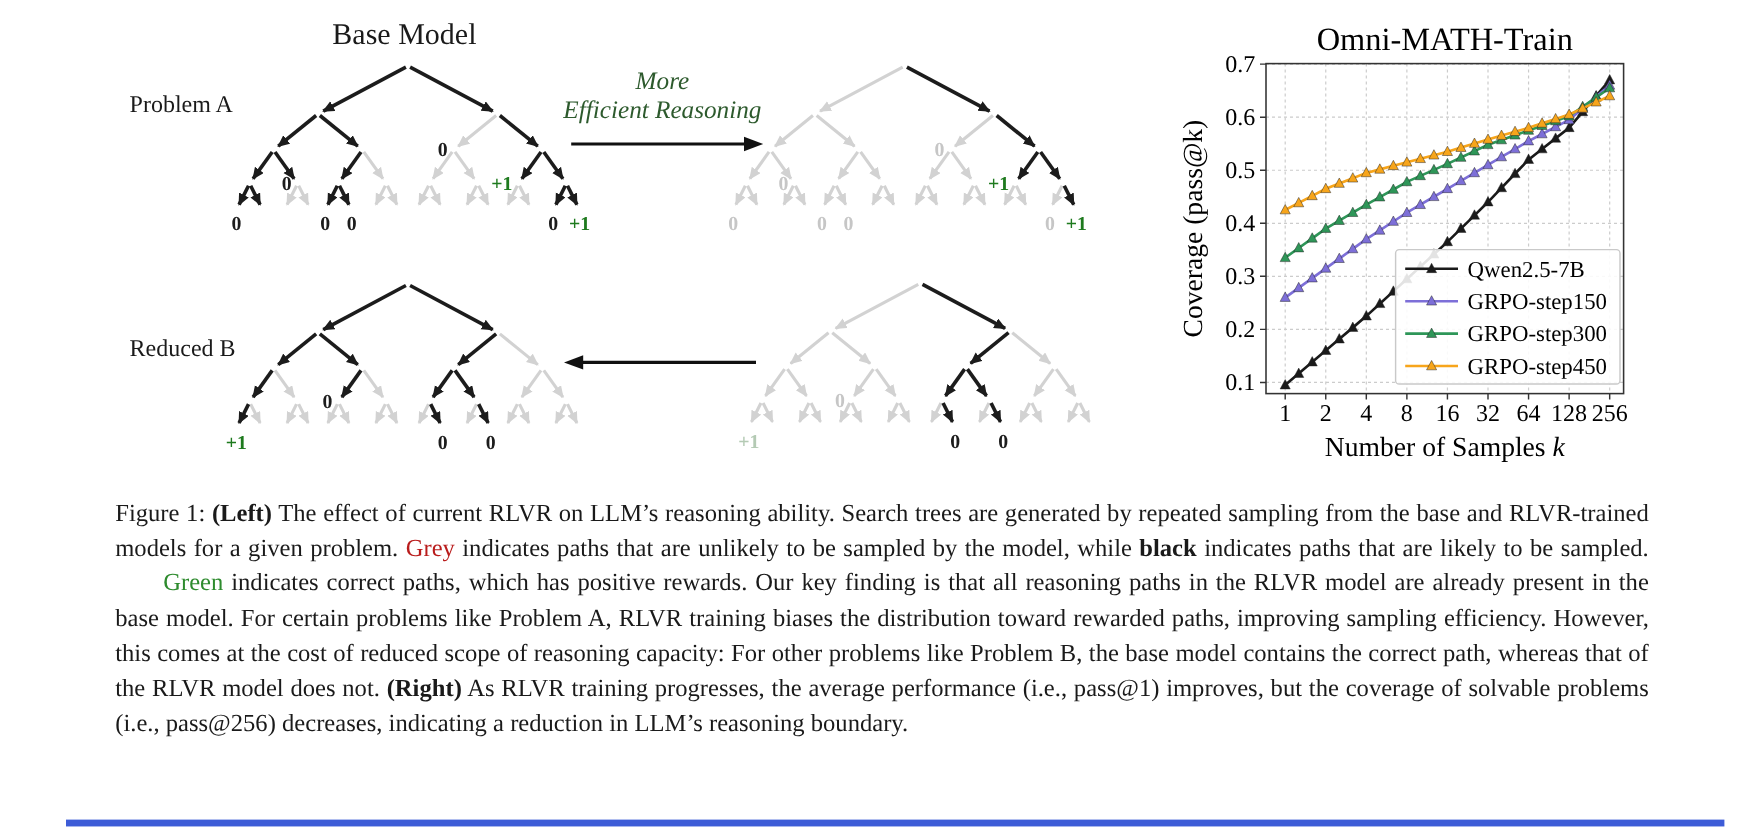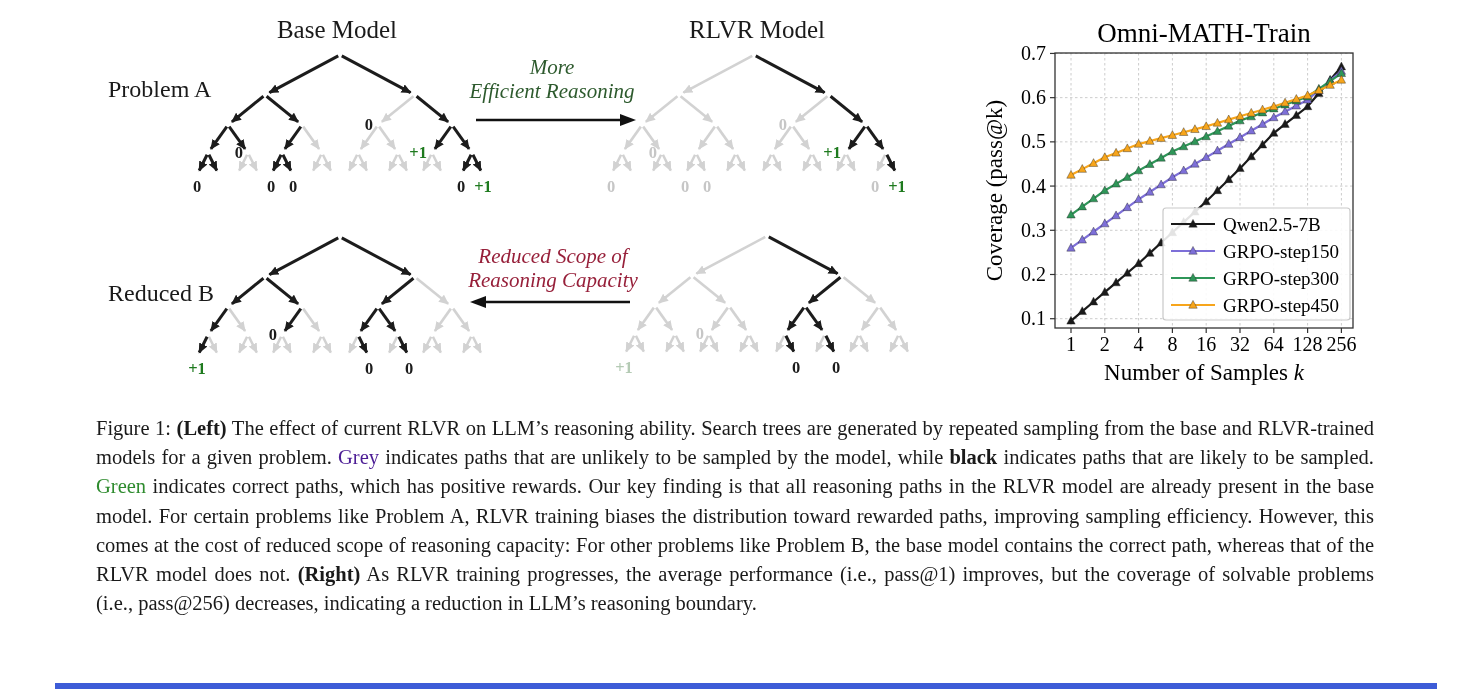--- a/index.html
+++ b/index.html
@@ -1,35 +1,34 @@
 <!DOCTYPE html>
 <html><head>
 <meta charset="utf-8">
 <style>
   html,body{margin:0;padding:0;background:#ffffff;}
   #canvas{position:relative;width:1470px;height:689px;background:#ffffff;overflow:hidden;
           font-family:"Liberation Serif","DejaVu Serif",serif;color:#1a1a1a;}
   .abs{position:absolute;}
   .hdr{font-size:25px;text-align:center;white-space:nowrap;}
-  .problbl{font-size:24px;white-space:nowrap;}
+  .problbl{font-size:20px;white-space:nowrap;}
   .arrowlbl{font-style:italic;font-size:21px;text-align:center;line-height:24px;white-space:nowrap;}
   .caption{font-size:20.5px;line-height:29.2px;text-align:justify;color:#1a1a1a;}
   .caption .b{font-weight:bold;margin-top:21px;}
   .caption .i{}
-  .caption .grey{color:#4c1d95;}
-  .caption .green{color:#2e8b2e;}
+  .caption .grey{color:#b91c1c;}
+  .caption .green{color:#2e8b2e;margin-left:40px;}
   svg text{font-family:"Liberation Serif","DejaVu Serif",serif;}
 </style>
 </head>
 <body>
 
 <div id="canvas">
 
   <div class="abs hdr" style="left:237px;top:16px;width:200px;text-align:center;">Base Model</div>
-  <div class="abs hdr" style="left:657px;top:16px;width:200px;">RLVR Model</div>
 
   <div class="abs problbl" style="left:108px;top:76px;">Problem A</div>
   <div class="abs problbl" style="left:108px;top:280px;">Reduced B</div>
 
   <svg class="abs" style="left:150px;top:49px;" width="380" height="155" id="tree-a-base">
       <defs>
         <marker id="ahb1" markerUnits="userSpaceOnUse" markerWidth="12" markerHeight="10" refX="9" refY="4.5" orient="auto">
           <path d="M0,0 L10,4.5 L0,9 Z" fill="#1c1c1c"></path>
         </marker>
         <marker id="ahg1" markerUnits="userSpaceOnUse" markerWidth="12" markerHeight="10" refX="9" refY="4.5" orient="auto">
@@ -214,24 +213,20 @@
 
   <div class="abs arrowlbl" style="left: 452px; top: 55px; width: 200px; color: rgb(45, 90, 45);" id="lbl-arrow-a">
     <div>More</div>
     <div>Efficient Reasoning</div>
   </div>
   <svg class="abs" style="left:468px;top:108px;" width="180" height="24" id="arrow-right">
       <line x1="8" y1="12" x2="154" y2="12" stroke="#111" stroke-width="2.6"></line>
       <path d="M168,12 L152,6 L152,18 Z" fill="#111"></path>
     </svg>
 
-  <div class="abs arrowlbl" style="left: 448px; top: 244px; width: 210px; color: rgb(151, 32, 58);" id="lbl-arrow-b">
-    <div>Reduced Scope of</div>
-    <div>Reasoning Capacity</div>
-  </div>
   <svg class="abs" style="left:462px;top:290px;" width="180" height="24" id="arrow-left">
       <line x1="168" y1="12" x2="22" y2="12" stroke="#111" stroke-width="2.6"></line>
       <path d="M8,12 L24,6 L24,18 Z" fill="#111"></path>
     </svg>
 
   <svg class="abs" style="left:985px;top:12px;" width="400" height="385" id="chart">
       <line x1="86" y1="41" x2="86" y2="316" stroke="#cccccc" stroke-width="1" stroke-dasharray="2.5,2.5"></line>
       <line x1="119.8" y1="41" x2="119.8" y2="316" stroke="#cccccc" stroke-width="1" stroke-dasharray="2.5,2.5"></line>
       <line x1="153.6" y1="41" x2="153.6" y2="316" stroke="#cccccc" stroke-width="1" stroke-dasharray="2.5,2.5"></line>
       <line x1="187.39999999999998" y1="41" x2="187.39999999999998" y2="316" stroke="#cccccc" stroke-width="1" stroke-dasharray="2.5,2.5"></line>

